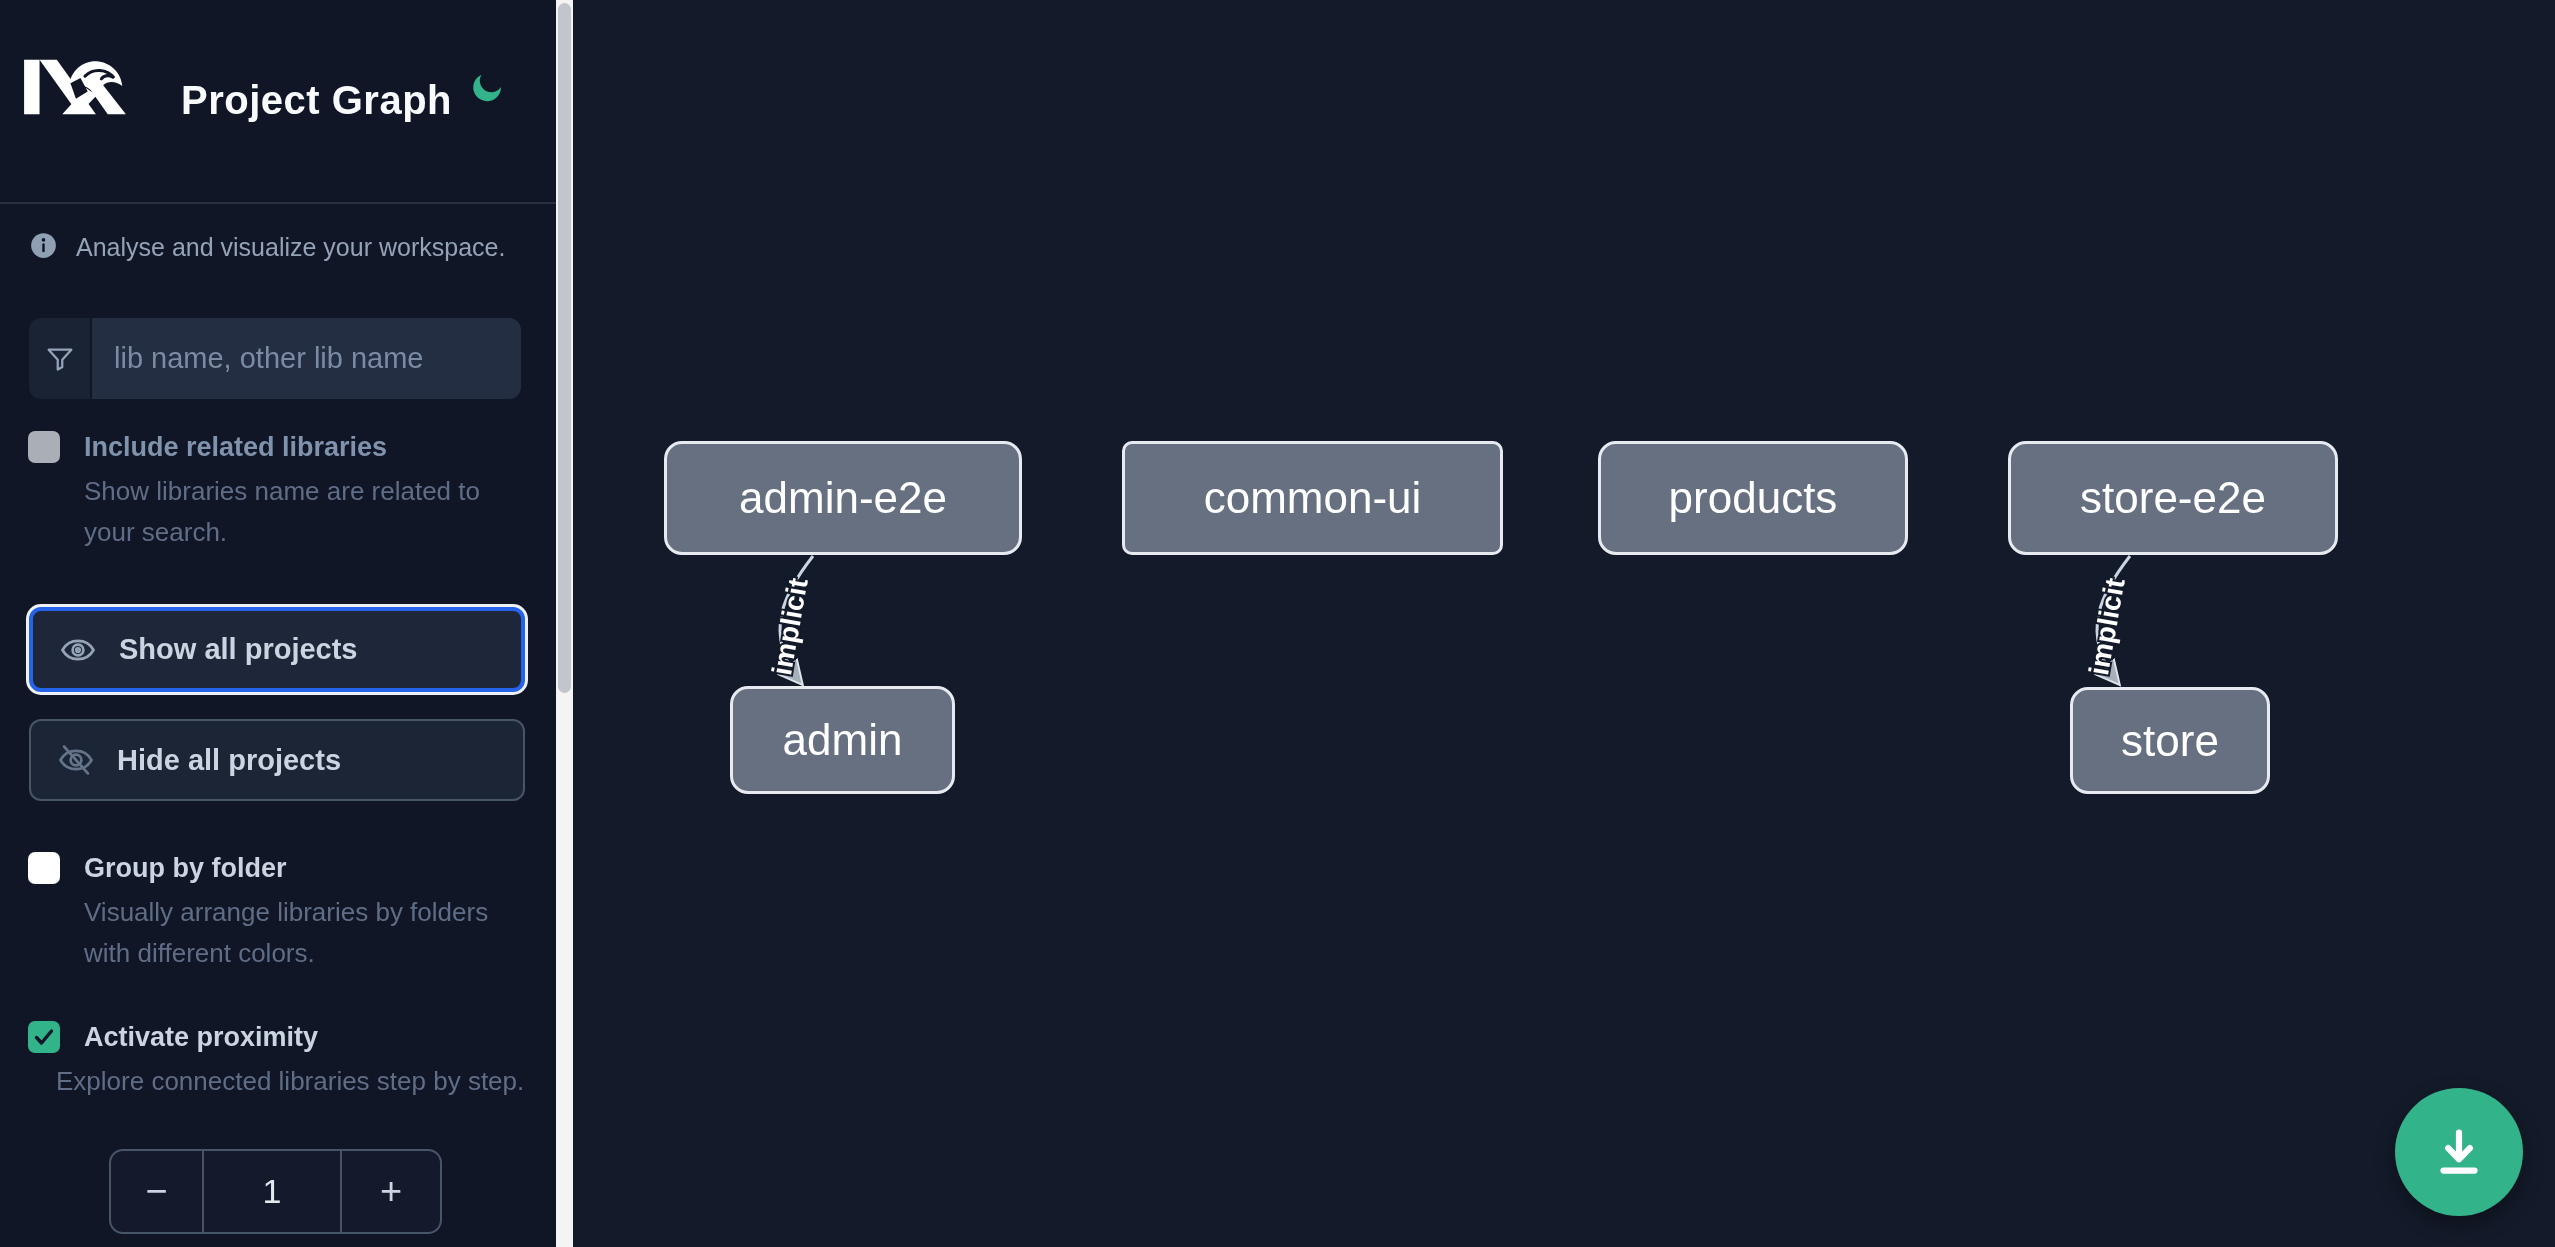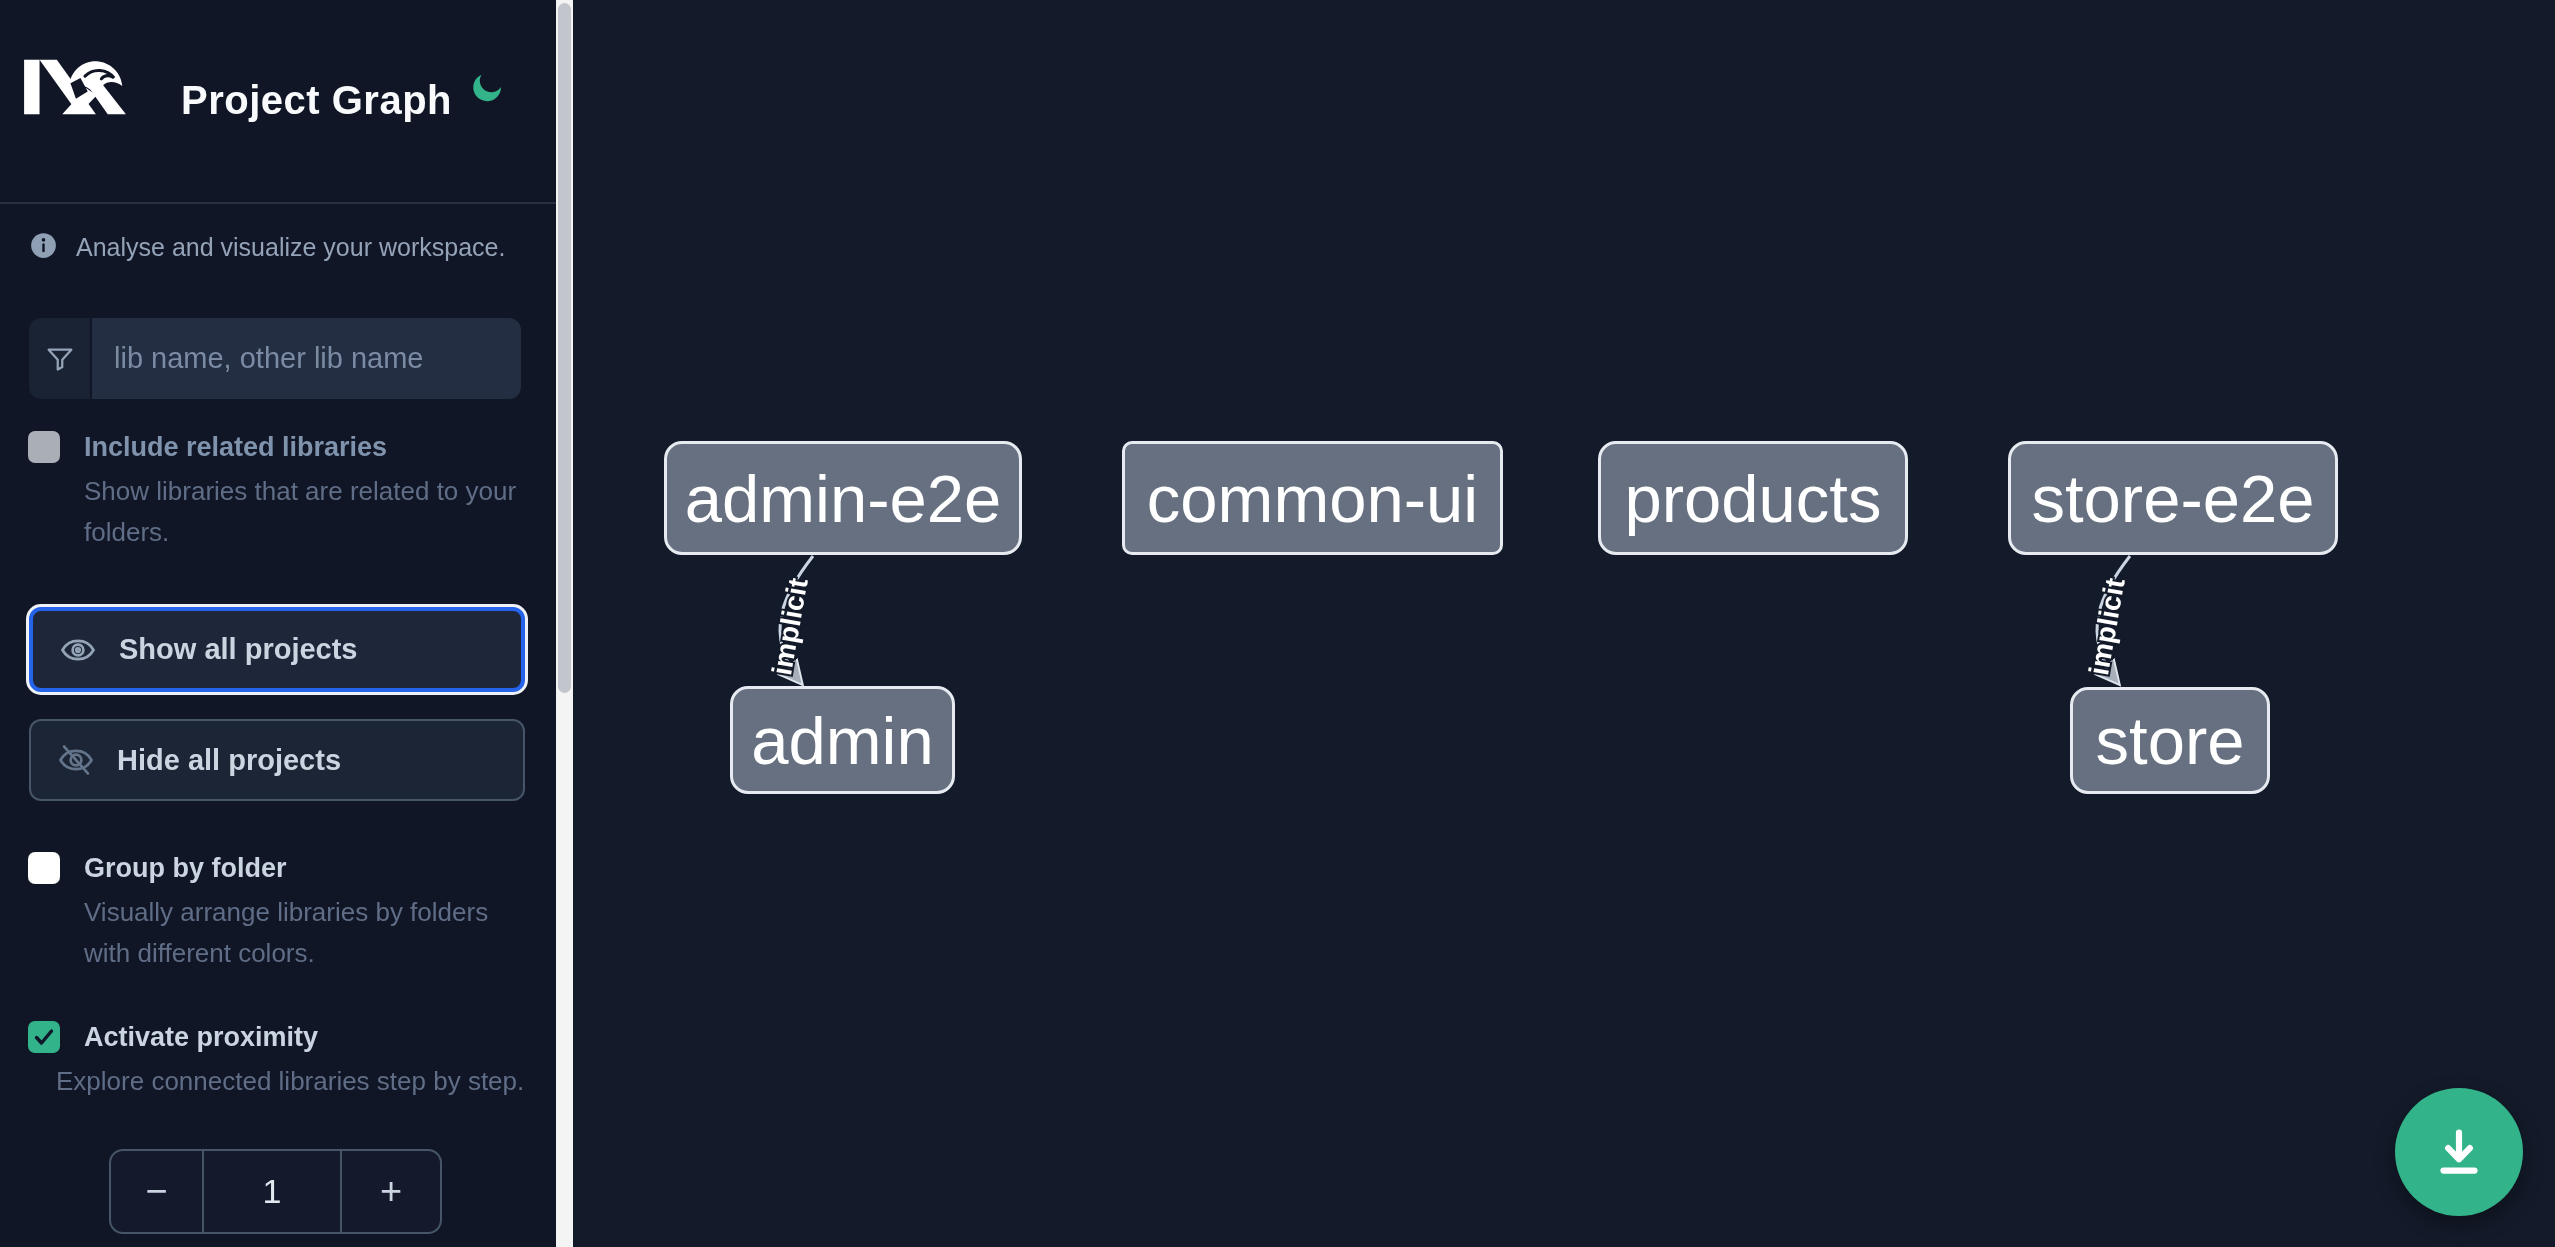--- a/index.html
+++ b/index.html
@@ -103,21 +103,21 @@
 
   
   .canvas {
     position:absolute; left:573px; top:0; width:1982px; height:1247px;
     background:#131a29;
   }
   .edges { position:absolute; left:0; top:0; }
   .graph-node {
     position:absolute; display:flex; align-items:center; justify-content:center;
     background:#667080; border:3px solid #e7ebf1; border-radius:18px;
-    color:#ffffff; font-size:67px; cursor:pointer; white-space:nowrap;
+    color:#ffffff; font-size:44px; cursor:pointer; white-space:nowrap;
   }
   .edge-label {
     font-size:28px; font-weight:700; fill:#ffffff;
     paint-order:stroke; stroke:#131a29; stroke-width:4px;
   }
 
   .fab {
     position:absolute; left:1822px; top:1088px; width:128px; height:128px;
     border-radius:50%; background:#33b389; border:none; cursor:pointer;
     display:flex; align-items:center; justify-content:center;
@@ -165,21 +165,21 @@
       <svg viewBox="0 0 24 24" fill="none" stroke="#94a3b8" stroke-width="1.7" stroke-linejoin="round" stroke-linecap="round">
         <path d="M3.5 5h17l-6.8 7.6v5.4l-3.4 1.9v-7.3L3.5 5Z"></path>
       </svg>
     </div>
     <input class="search-input" type="text" placeholder="lib name, other lib name" style="">
   </div>
 
   <div class="option-block" style="top:429px;">
     <div class="checkbox disabled"></div>
     <div class="option-label dim">Include related libraries</div>
-    <div class="option-desc" style="width:450px;">Show libraries that are related to your folders.</div>
+    <div class="option-desc" style="width:450px;">Show libraries name are related to your search.</div>
   </div>
 
   <button class="side-btn focused" style="top:607px;">
     <svg viewBox="0 0 24 24" fill="none" stroke="#94a3b8" stroke-width="1.7">
       <path d="M2.2 12 A11.2 11.2 0 0 1 21.8 12 A11.2 11.2 0 0 1 2.2 12 Z"></path>
       <circle cx="12" cy="12" r="3.4"></circle>
       <circle cx="12" cy="12" r="1.1"></circle>
     </svg>
     <span>Show all projects</span>
   </button>

